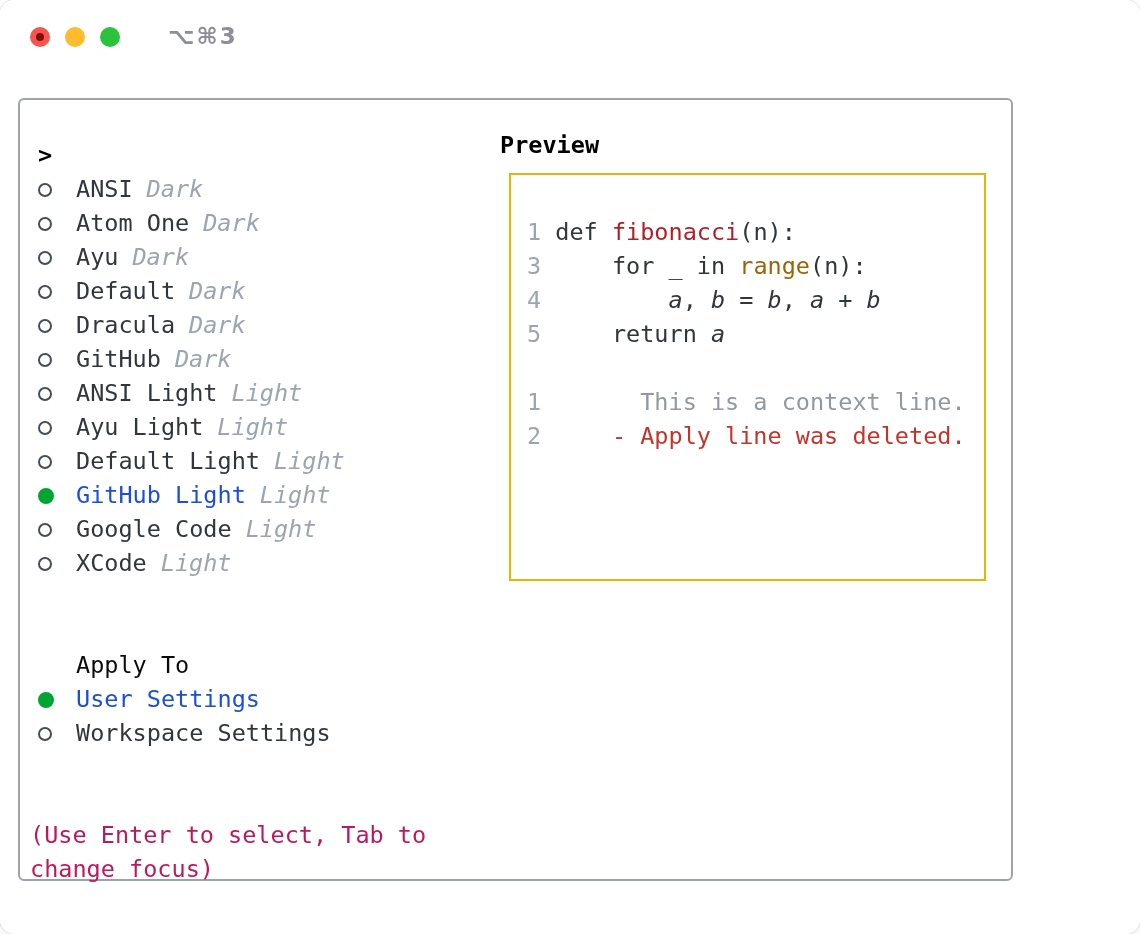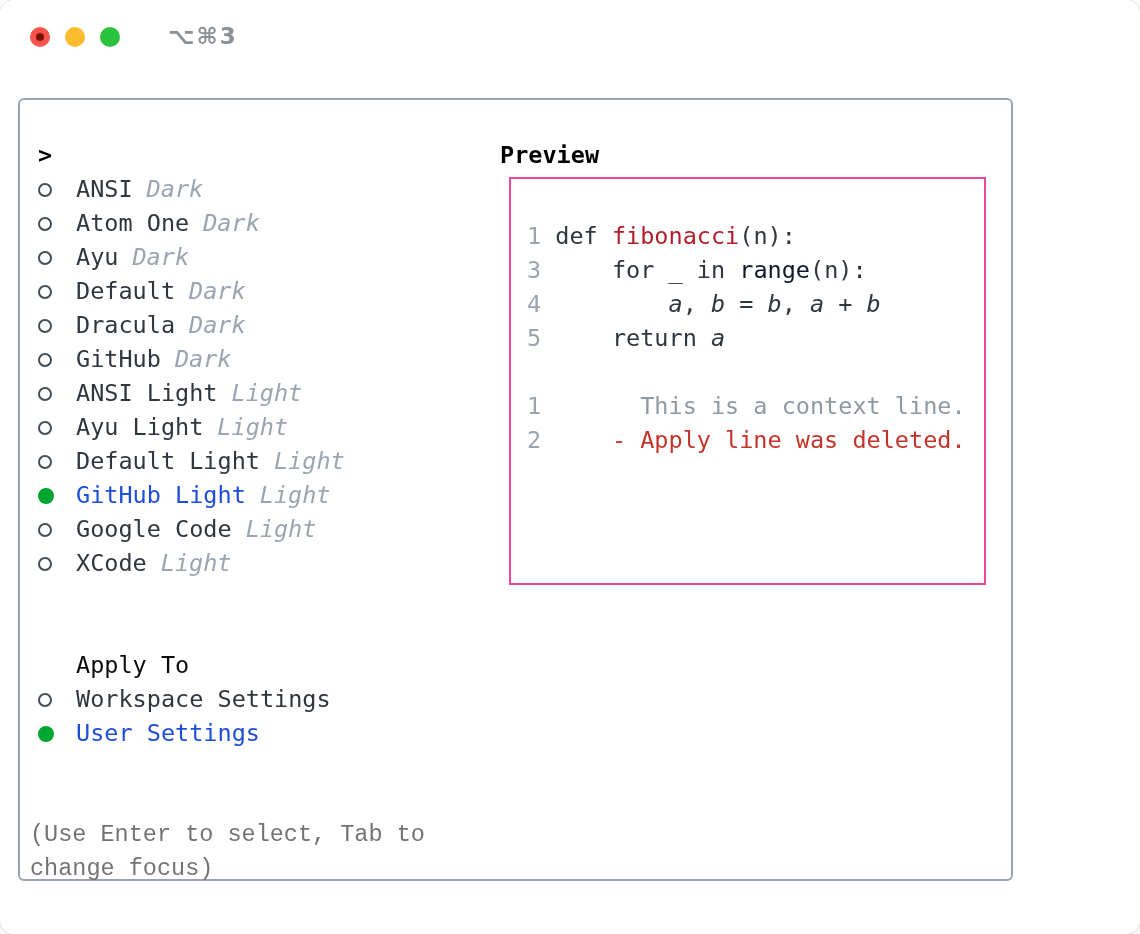--- a/index.html
+++ b/index.html
@@ -25,55 +25,55 @@
   }
 
   
   .panel {
     position:absolute; left:18px; top:98px; width:991px; height:779px;
     border:2px solid #9aa4b0; border-radius:6px; background:#ffffff;
     font-size:23.5px; line-height:34px; color:#2f363d;
   }
 
   .left-col  { position:absolute; left:8px;  top:38px; }
-  .right-col { position:absolute; left:480px; top:38px; }
+  .right-col { position:absolute; left:480px; top:28px; }
 
   .row { display:flex; height:34px; align-items:center; white-space:pre; }
   .marker { display:inline-flex; width:38px; align-items:center; padding-left:10px; flex:none; }
   .hdr { font-weight:bold; color:#000000; }
   .subhdr { color:#0b0b0b;text-align:right; }
 
   .radio {
     width:14px; height:14px; border:2.5px solid #434e58; border-radius:50%;
     box-sizing:border-box; margin-top:1px;
   }
   .radio.sel { background:#00a532; border-color:#00a532; width:16px; height:16px; }
   .label.sel { color:#1d4ed8; }
   .tag { color:#9aa5b1; font-style:italic; margin-left:14px; }
 
   .gap { height:68px; }
-  .hint { color:#737373;font-family:Liberation Mono, monospace; }
+  .hint { color:#be185d; }
   .hint .row { padding-left:2px; }
 
   
   .preview-hdr { height:34px; line-height:34px; font-weight:bold; color:#000000; }
   .preview-box {
-    margin-top:5px; margin-left:9px; width:477px; height:408px;
-    border:2px solid #ec4899; box-sizing:border-box;
+    margin-top:11px; margin-left:9px; width:477px; height:408px;
+    border:2px solid #eab308; box-sizing:border-box;
     padding:40px 0 0 16px; background:#ffffff; overflow:hidden;
   }
   .cline { height:34px; white-space:pre; }
   .blank { height:34px; }
   .ln { color:#9aa5b1; }
 
   .s-code    { color:#2f363d; }
   .s-func    { color:#b31d28; }
   .s-var     { color:#2f363d; font-style:italic; }
   .s-num     { color:#0e8181; }
-  .s-builtin { color:#0f172a; }
+  .s-builtin { color:#a16207; }
   .s-context { color:#8f99a3; }
   .s-deleted { color:#c4342b; }
   .s-added   { color:#00bb10; }
 </style>
 </head>
 <body>
 
 <div class="window">
 
   <div class="titlebar">
@@ -106,22 +106,22 @@
         </div>
 
       <div class="gap"></div>
 
       <div class="row subhdr">
         <span class="marker"></span>
         <span>Apply To</span>
       </div>
 
       <div id="applyRows">
+          <div class="row"><span class="marker"><span class="radio sel"></span></span><span class="label sel">User Settings</span></div>
           <div class="row"><span class="marker"><span class="radio"></span></span><span class="label">Workspace Settings</span></div>
-          <div class="row"><span class="marker"><span class="radio sel"></span></span><span class="label sel">User Settings</span></div>
         </div>
 
       <div class="gap"></div>
 
       <div class="hint">
         <div class="row">(Use Enter to select, Tab to</div>
         <div class="row">change focus)</div>
       </div>
     </div>
 

